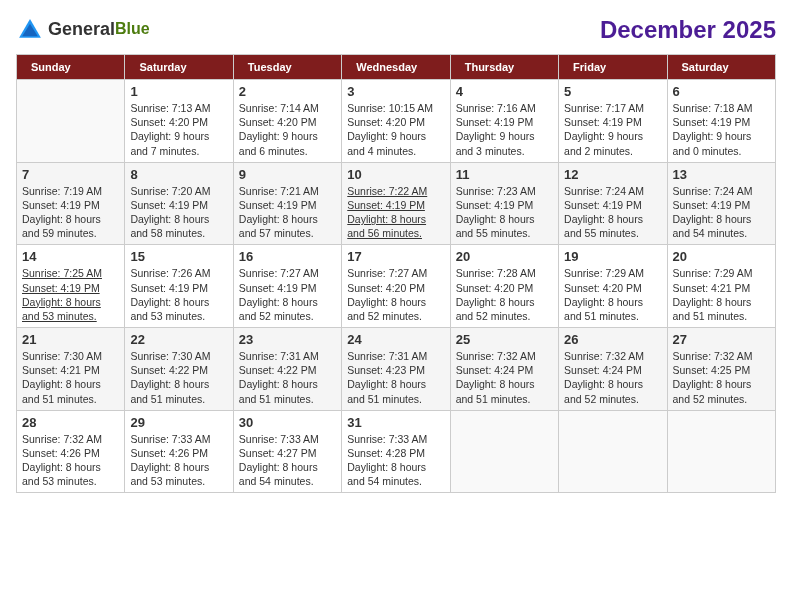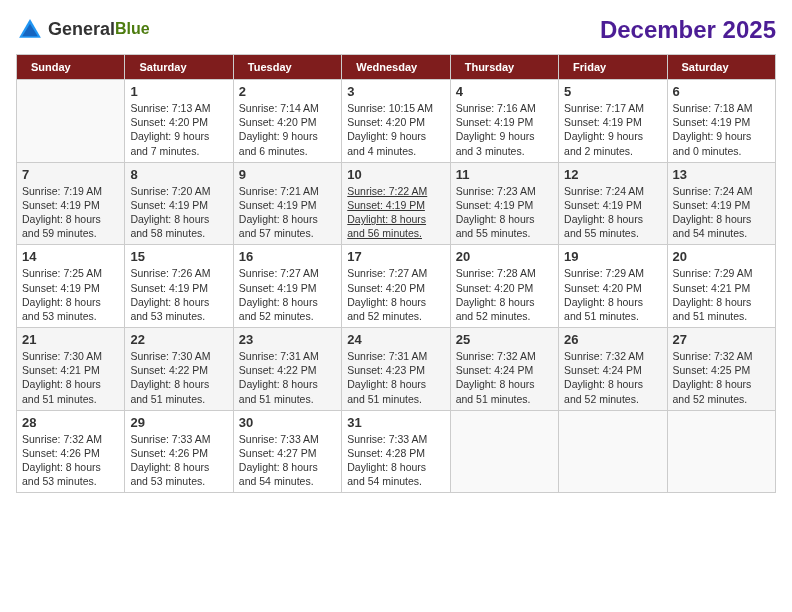--- a/index.html
+++ b/index.html
@@ -220,21 +220,21 @@
           <div class="day-num">13</div>
           <div class="day-info" style="white-space: pre-line;">Sunrise: 7:24 AM
 Sunset: 4:19 PM
 Daylight: 8 hours
 and 54 minutes.</div>
         </td>
       </tr>
       <tr>
         <td>
           <div class="day-num">14</div>
-          <div class="day-info" style="white-space: pre-line;">Sunrise: 7:25 AM
+          <div class="day-info" style="white-space: pre-line; text-decoration: underline;">Sunrise: 7:25 AM
 Sunset: 4:19 PM
 Daylight: 8 hours
 and 53 minutes.</div>
         </td>
         <td>
           <div class="day-num">15</div>
           <div class="day-info" style="white-space: pre-line;">Sunrise: 7:26 AM
 Sunset: 4:19 PM
 Daylight: 8 hours
 and 53 minutes.</div>

